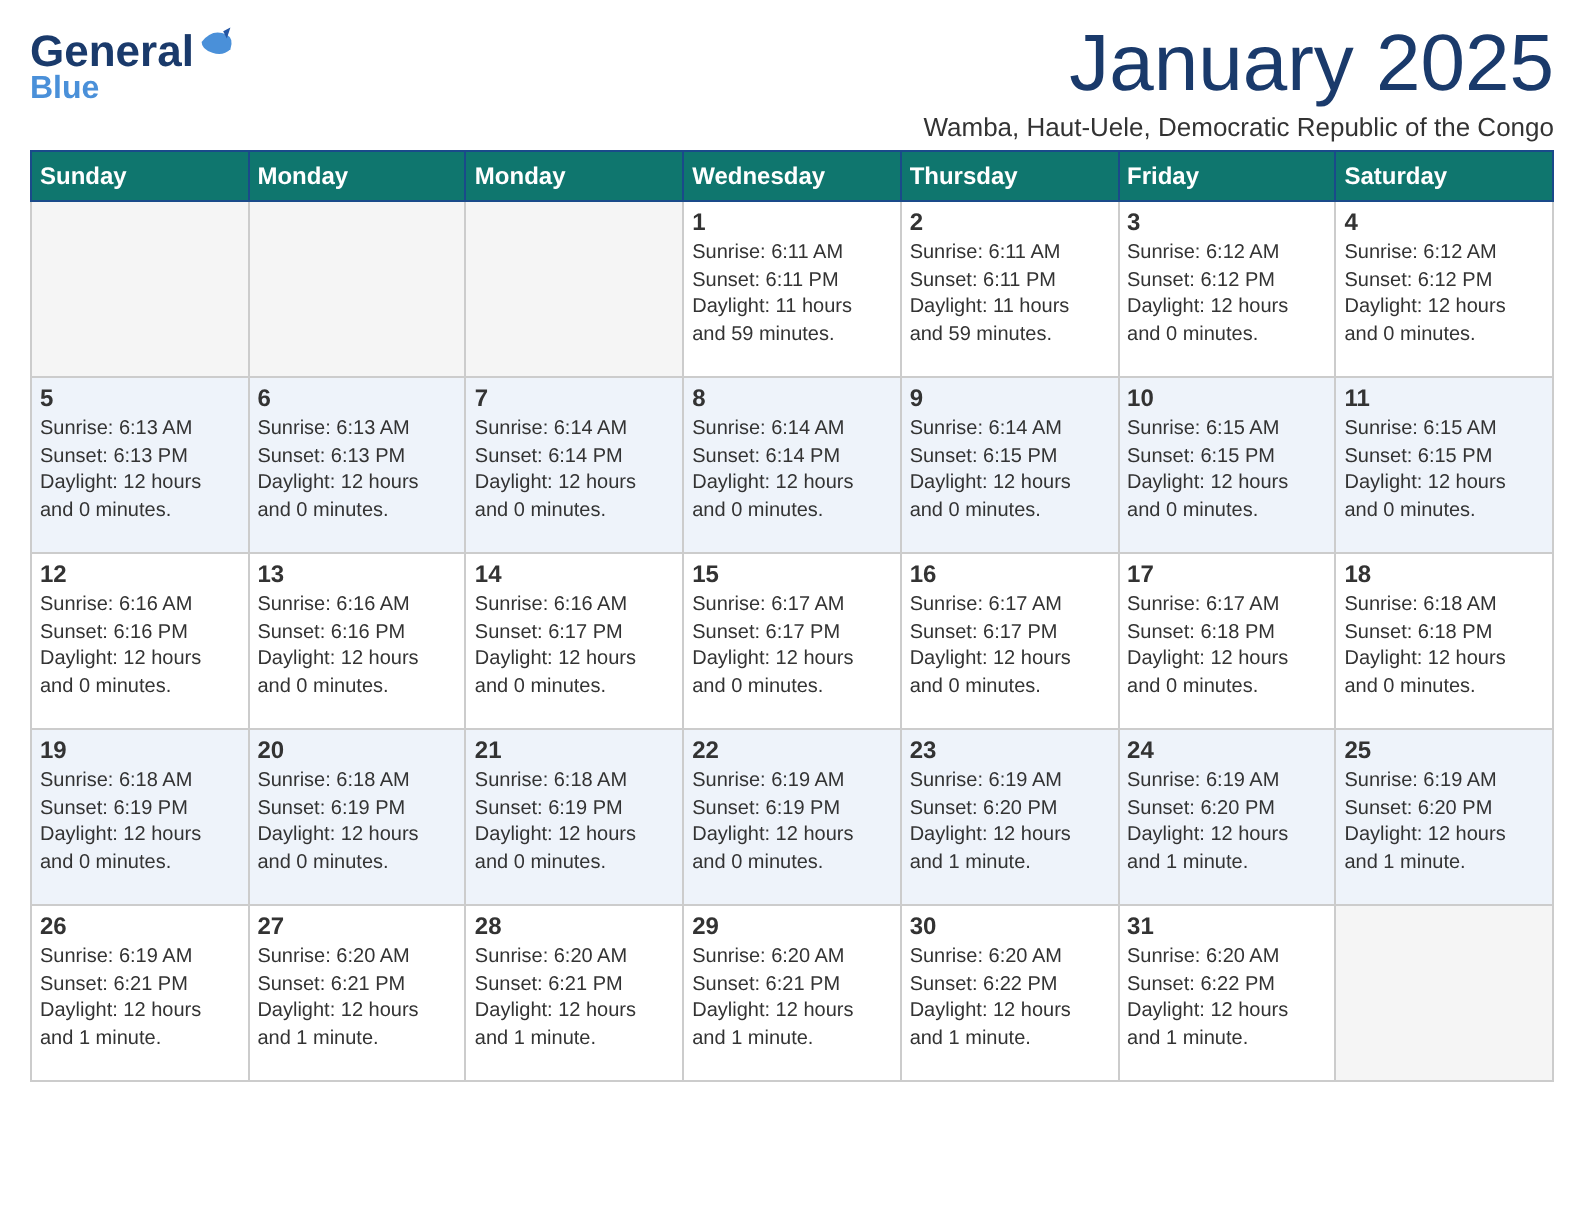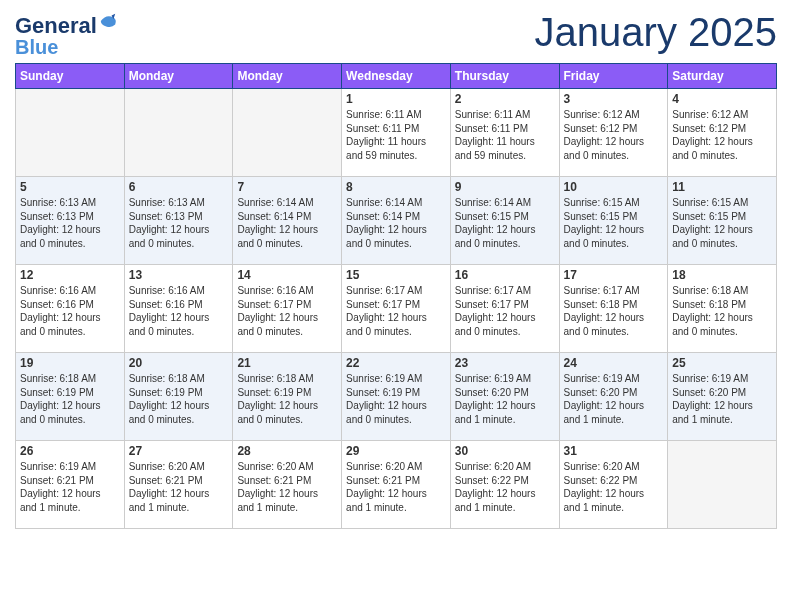--- a/index.html
+++ b/index.html
@@ -52,21 +52,21 @@
       color: #333;
       margin-top: 1px;
     }
     .calendar {
       width: 100%;
       border-collapse: collapse;
       border: 1px solid #ccc;
       table-layout: fixed;
     }
     .calendar th {
-      background: #8b5cf6;
+      background: #0f766e;
       color: #fff;
       font-size: 12px;
       font-weight: bold;
       padding: 5px 4px;
       text-align: left;
       border: 1px solid #1a4a8a;
     }
     .calendar td {
       vertical-align: top;
       border: 1px solid #ccc;
@@ -102,25 +102,26 @@
   <div class="header">
     <div class="logo">
       <div>
         <div style="display:flex;align-items:center;">
           <span class="logo-text">General</span>
           <svg class="logo-icon" viewBox="0 0 20 20">
             <path d="M2,10 Q8,2 16,6 Q20,8 18,14 Q14,18 8,16 Q2,14 2,10Z" fill="#4a90d9"></path>
             <path d="M14,4 L18,2 L16,8Z" fill="#2255a4"></path>
           </svg>
         </div>
-        <div style="font-size:20px;font-weight:bold;color:#4a90d9;margin-top:-2px;">Blue</div>
+        <div style="font-size:16px;font-weight:bold;color:#4a90d9;margin-top:-2px;">Blue</div>
       </div>
     </div>
     <div class="title-block">
       <div class="month-title">January 2025</div>
+      <div class="subtitle">Wamba, Haut-Uele, Democratic Republic of the Congo</div>
     </div>
   </div>
 
   <table class="calendar">
     <thead>
       <tr>
       <th>Sunday</th>
           <th>Monday</th>
           <th>Monday</th>
           <th>Wednesday</th>

